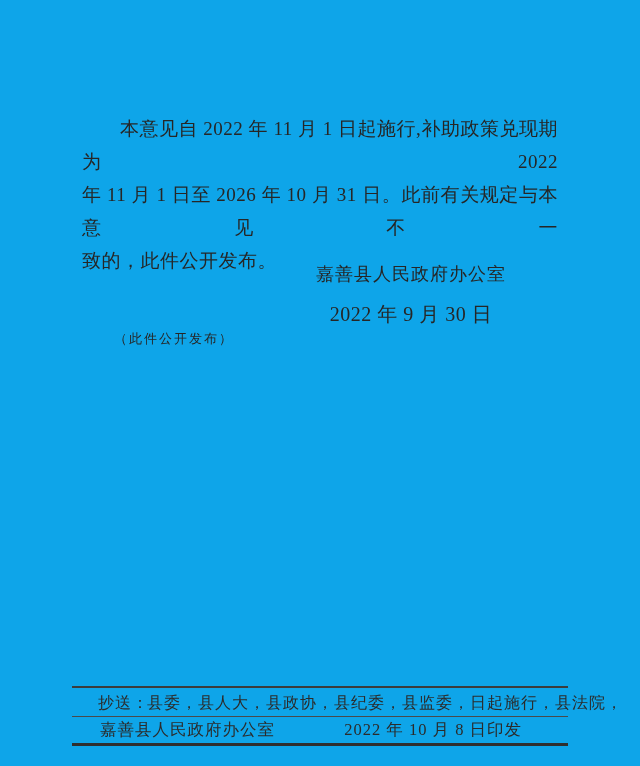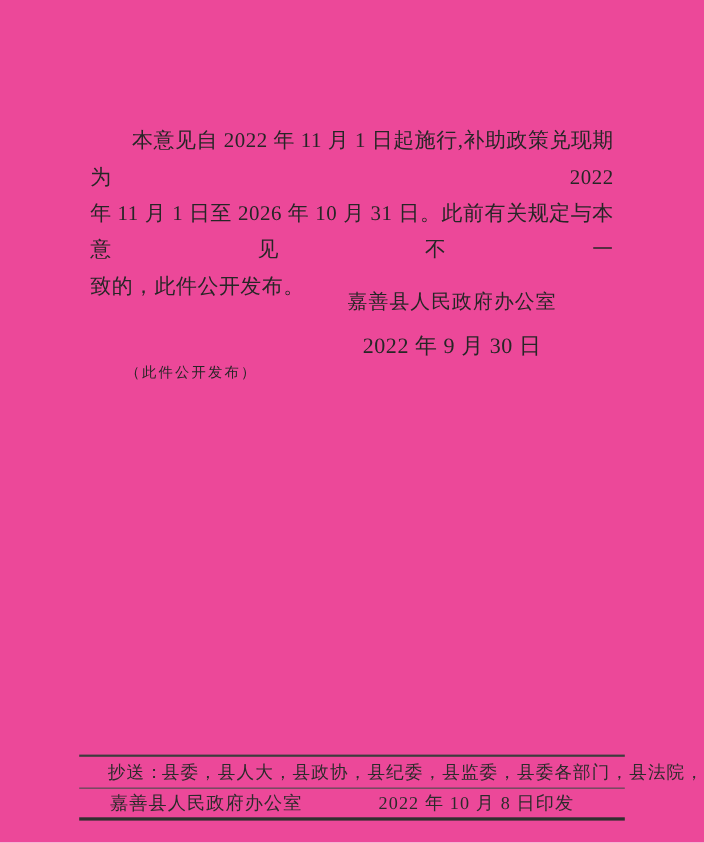--- a/index.html
+++ b/index.html
@@ -2,21 +2,21 @@
 <html><head>
 <meta charset="utf-8">
 <style>
   * { margin: 0; padding: 0; box-sizing: border-box; }
   html, body { background: #ffffff; }
   .page {
     position: relative;
     width: 640px;
     height: 766px;
     margin: 0 auto;
-    background: #ec4899;
+    background: #0ea5e9;
     color: #262626;
     font-family: "Liberation Serif", "DejaVu Serif", serif;
     overflow: hidden;
   }
   
   .body-text {
     position: absolute;
     top: 112px;
     left: 82px;
     width: 476px;
@@ -116,21 +116,21 @@
     <div class="sig-org">嘉善县人民政府办公室</div>
     <div class="sig-date">2022 年 9 月 30 日</div>
   </div>
 
   <div class="note">（此件公开发布）</div>
 
   <div class="footer">
     <div class="rule rule-top"></div>
     <div class="cc-section">
       <span class="cc-label">抄送：</span>
-      <div class="cc-line">县委，县人大，县政协，县纪委，县监委，县委各部门，县法院，</div>
+      <div class="cc-line">县委，县人大，县政协，县纪委，县监委，日起施行，县法院，</div>
     </div>
     <div class="rule rule-mid"></div>
     <div class="issuer-row">
       <span>嘉善县人民政府办公室</span>
       <span>2022 年 10 月 8 日印发</span>
     </div>
     <div class="rule rule-bottom"></div>
   </div>
 
 </div>

